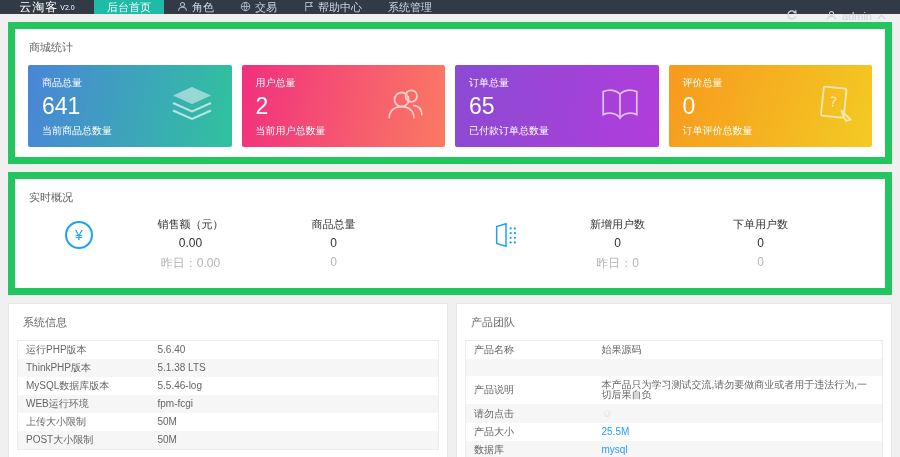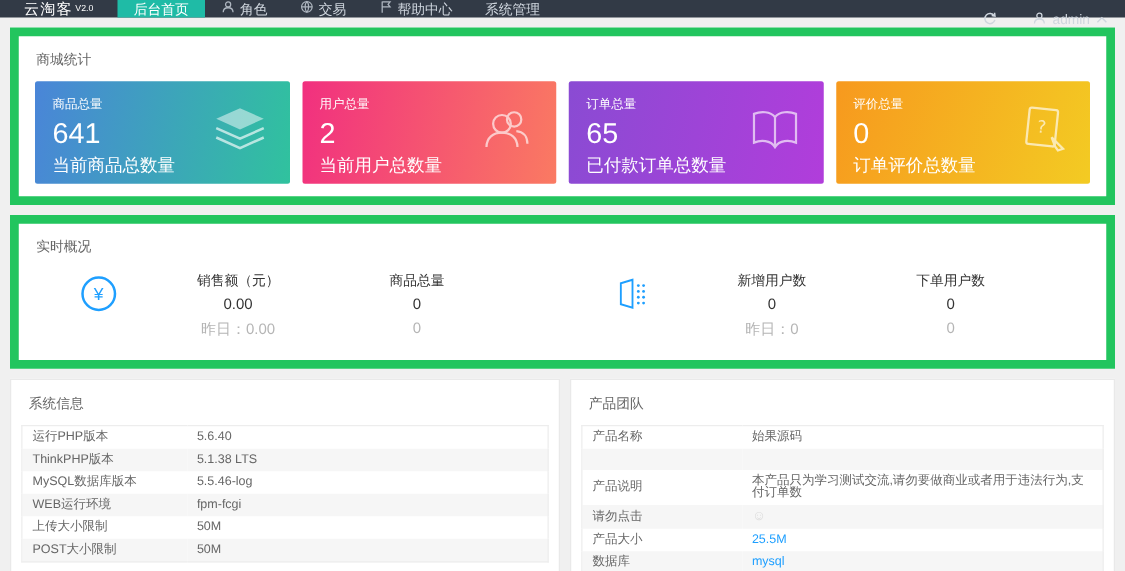--- a/index.html
+++ b/index.html
@@ -19,21 +19,21 @@
 
   
   .panel { background:#fff; border:7px solid #22c55e; margin:8px 8px 0 8px; padding:8px 8px 10px; }
   .section-title { font-size:11px; color:#666; margin:3px 0 10px 6px; }
 
   
   .cards { display:flex; gap:10px; padding:0 5px; }
   .card { flex:1; height:82px; border-radius:2px; color:#fff; padding:11px 14px; position:relative; cursor:pointer; overflow:hidden; }
   .card .c-label { font-size:10px; }
   .card .c-num { font-size:23px; font-weight:400; margin:3px 0 4px; }
-  .card .c-sub { font-size:14px; }
+  .card .c-sub { font-size:10px; }
   .card .c-icon { position:absolute; right:16px; top:50%; transform:translateY(-50%); opacity:.65; }
   .card .c-icon svg { stroke:#fff; fill:none; stroke-width:2; }
   .g1 { background:linear-gradient(100deg,#4a85d8,#30c29e); }
   .g2 { background:linear-gradient(100deg,#f1307f,#fa7a62); }
   .g3 { background:linear-gradient(100deg,#8a4bd3,#b13ddb); }
   .g4 { background:linear-gradient(110deg,#f7991e,#f3cb23); }
 
   
   .rt-row { display:flex; padding:2px 0 6px; }
   .rt-half { flex:1; display:flex; align-items:flex-start; }
@@ -264,21 +264,21 @@
         <tr>
             <td class="lbl">产品名称</td>
             <td>始果源码</td>
           </tr>
         <tr>
             <td class="lbl"></td>
             <td></td>
           </tr>
         <tr>
             <td class="lbl">产品说明</td>
-            <td>本产品只为学习测试交流,请勿要做商业或者用于违法行为,支付订单数</td>
+            <td>本产品只为学习测试交流,请勿要做商业或者用于违法行为,一切后果自负</td>
           </tr>
         <tr>
             <td class="lbl">请勿点击</td>
             <td><span class="muted-glyph">☺</span></td>
           </tr>
         <tr>
             <td class="lbl">产品大小</td>
             <td><a class="blue-link">25.5M</a></td>
           </tr>
         <tr>

